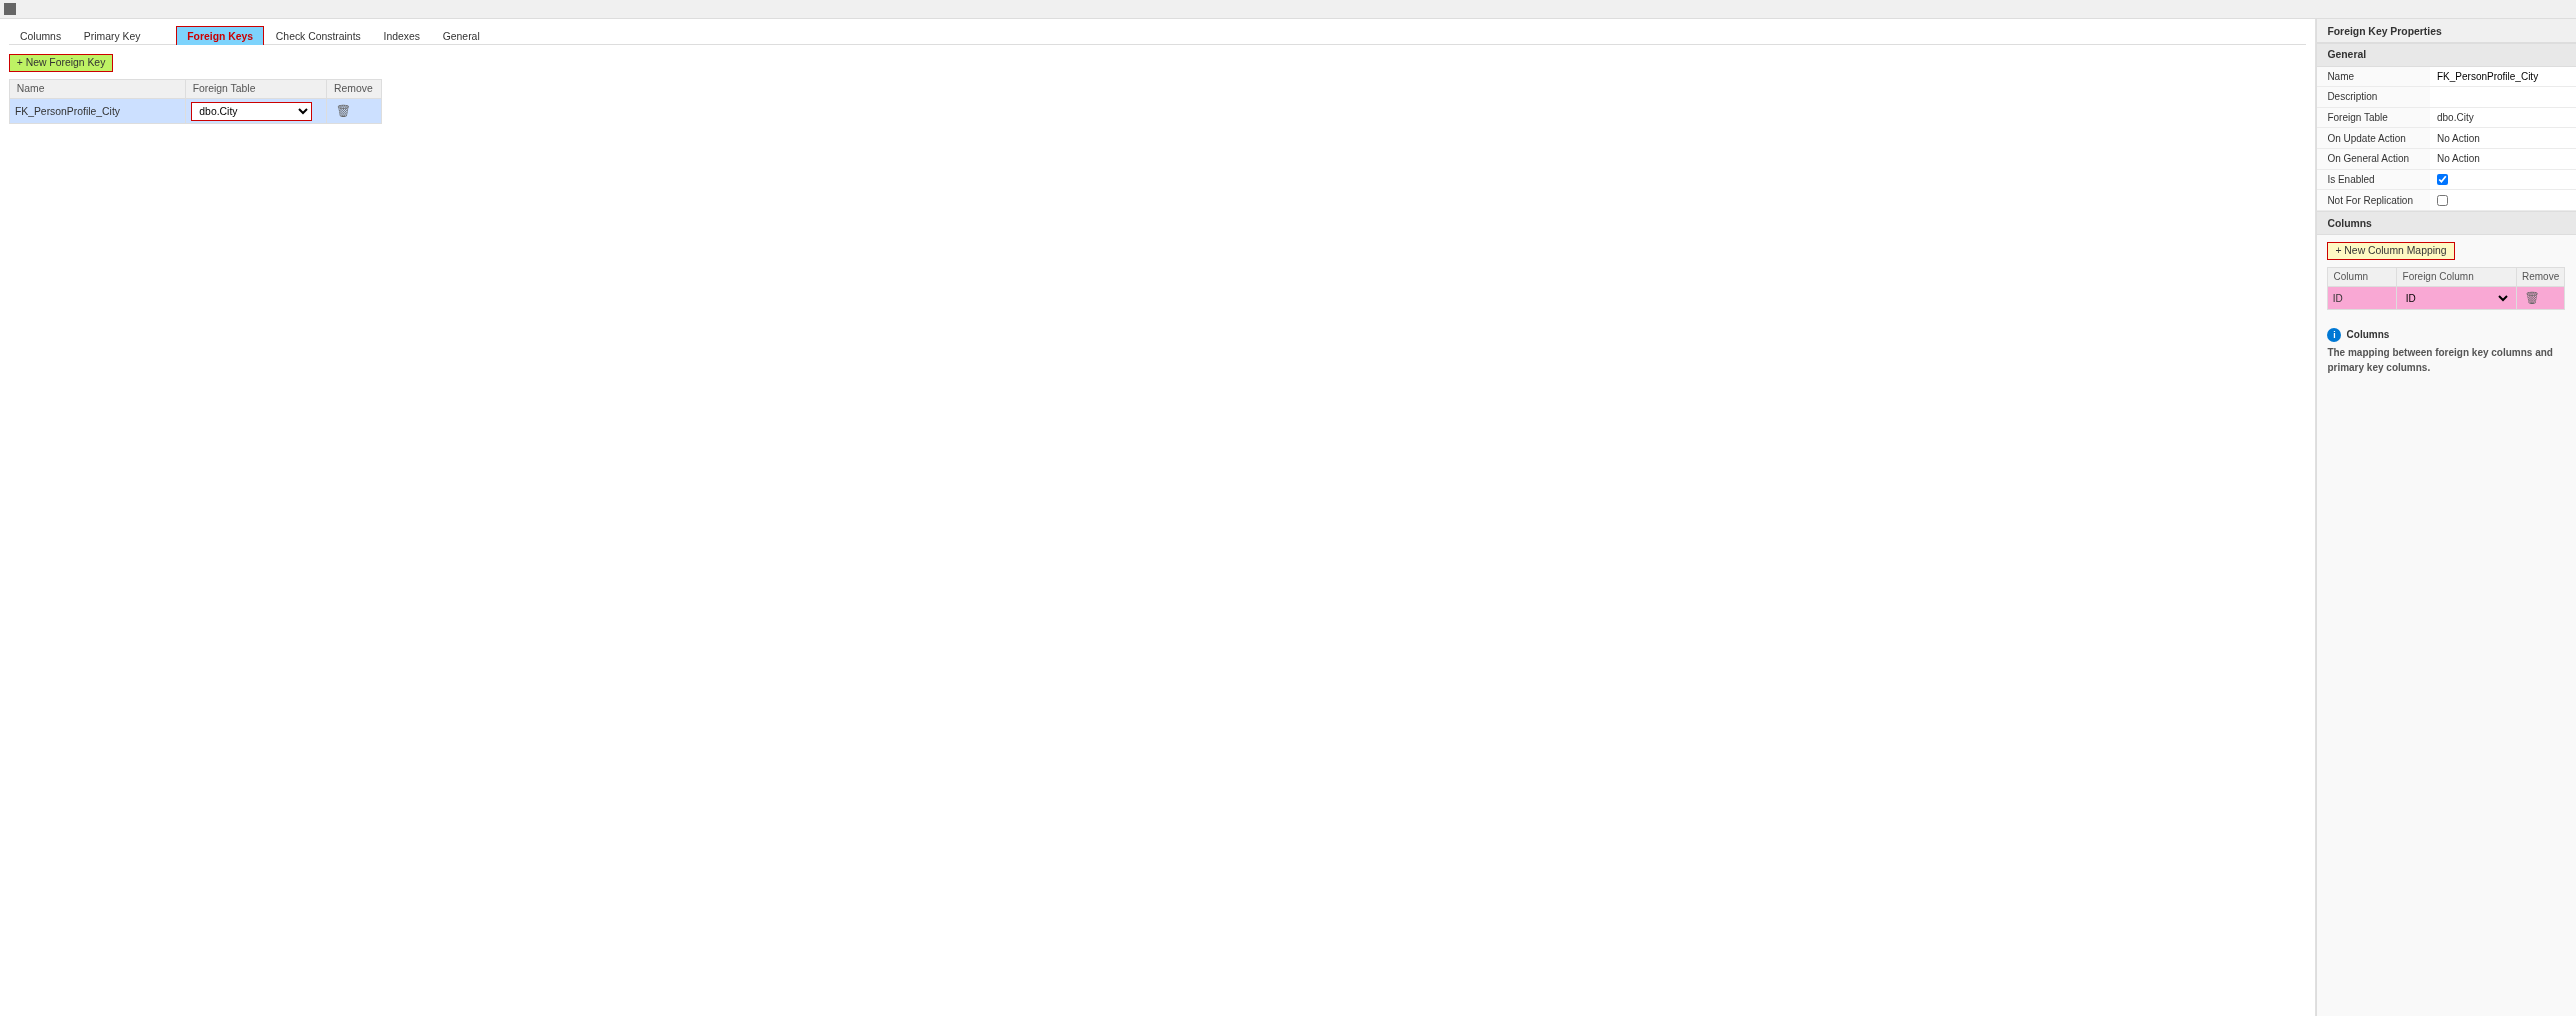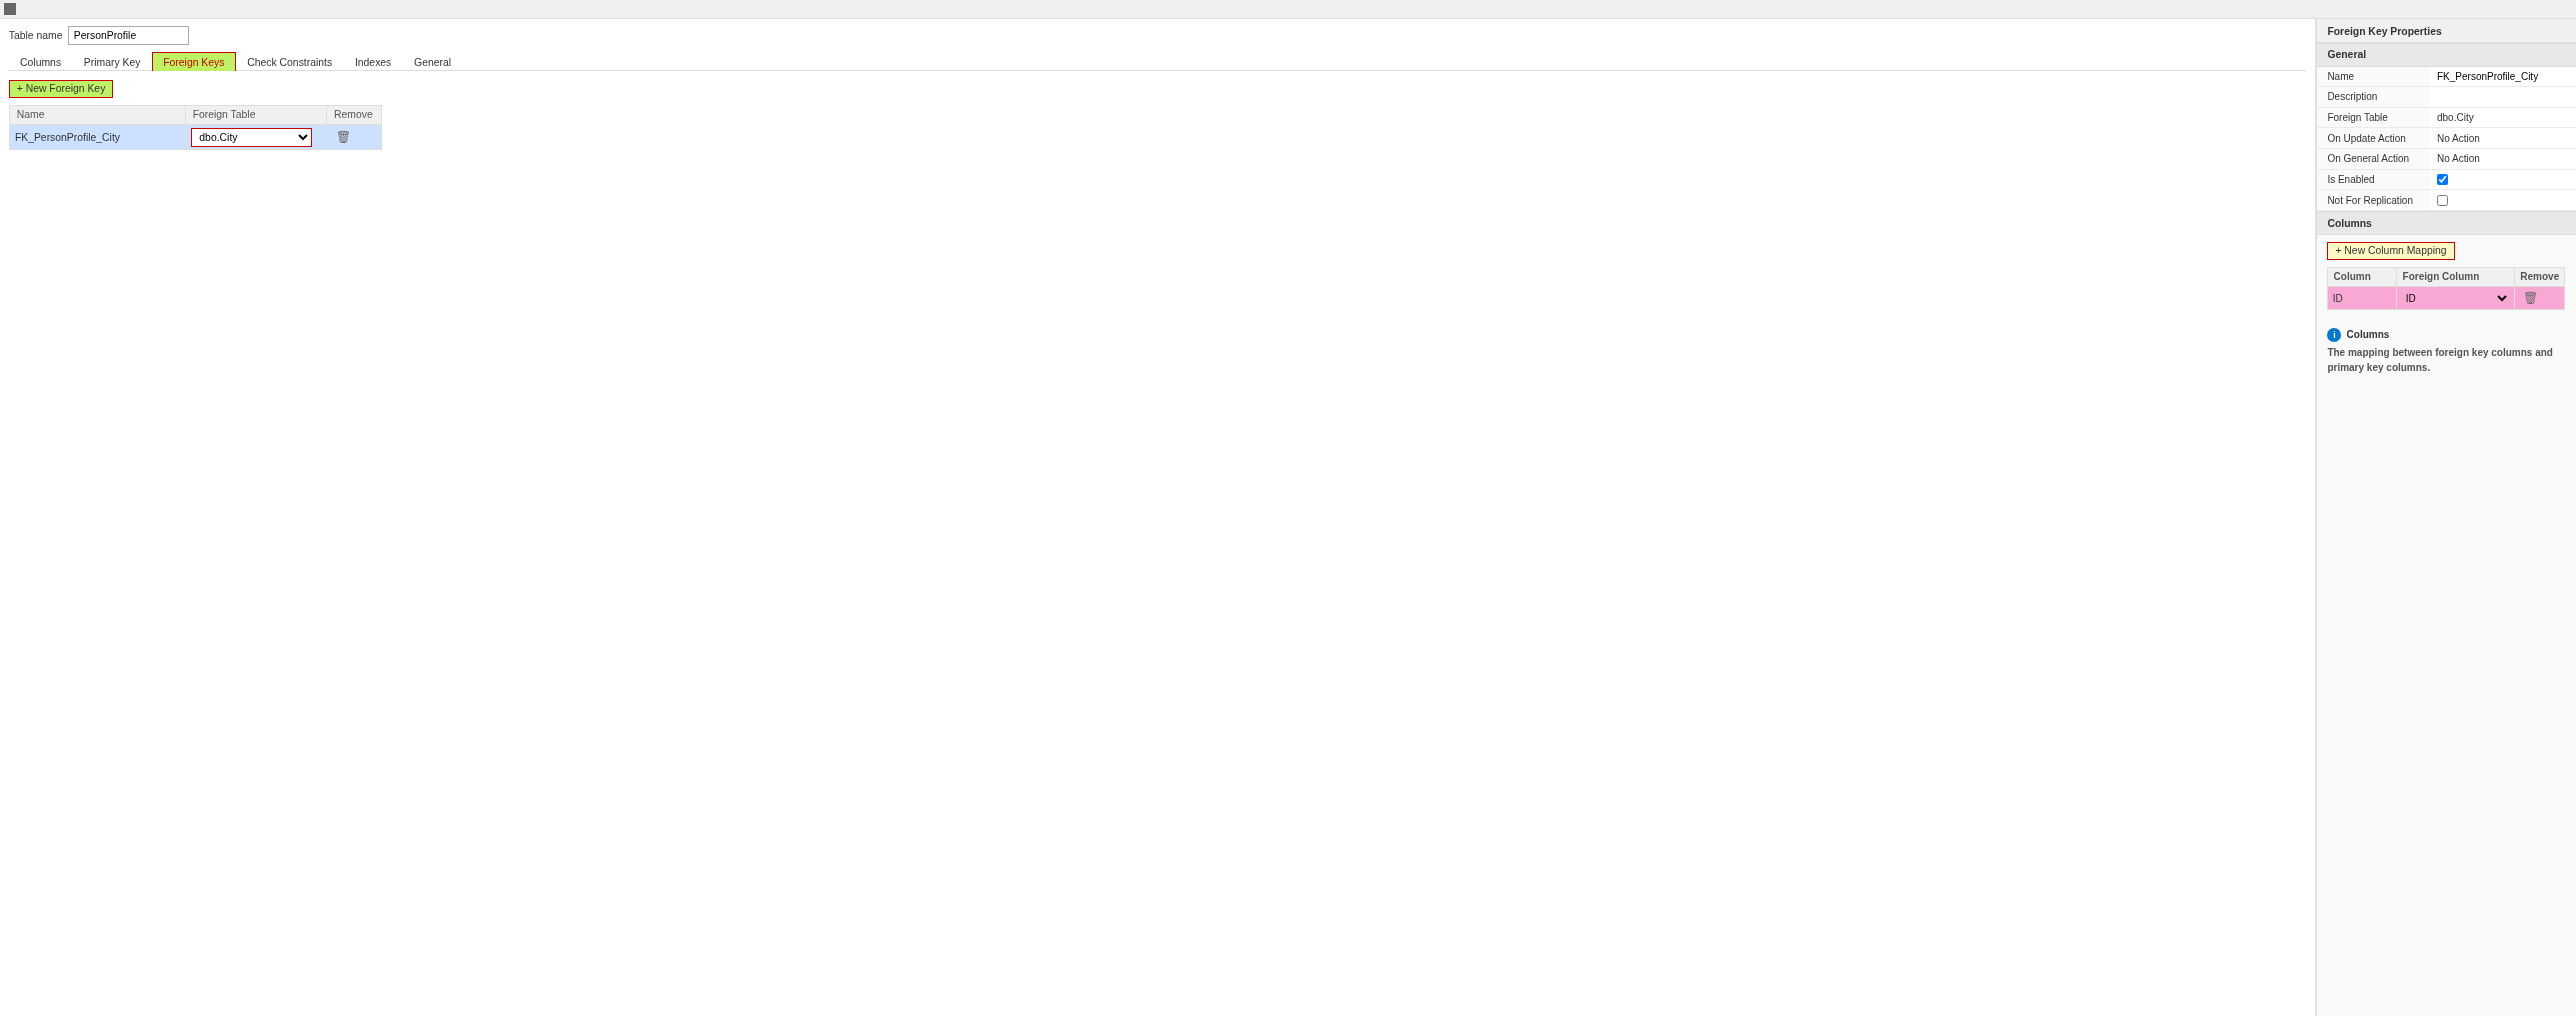--- a/index.html
+++ b/index.html
@@ -69,22 +69,23 @@
       cursor: pointer;
       color: #333;
       border: 0.9px solid transparent;
       border-bottom: none;
       margin-bottom: -0.9px;
     }
     .tab.active {
       border: 1.7px solid #cc0000;
       border-bottom: none;
       color: #cc0000;
-      font-weight: 400;
-      background: #bef264;
+      font-weight: 700;
+      background: #7dd3fc;
+      margin-left: 24px;
     }
     .new-fk-btn {
       display: inline-flex;
       align-items: center;
       gap: 3.5px;
       padding: 2.6px 7px;
       font-size: 10.4px;
       border: 0.9px solid #cc0000;
       background: #bef264;
       color: #333;
@@ -198,21 +199,21 @@
       width: calc(100% - 21px);
       margin: 0 10.4px;
       border-collapse: collapse;
       font-size: 10px;
     }
     .col-mapping-table th {
       text-align: left;
       padding: 3.5px 5.2px;
       border: 0.9px solid #ddd;
       background: #f0f0f0;
-      font-weight: bold;
+      font-weight: normal;
       color: #555;
     }
     .col-mapping-table td {
       padding: 2.6px 4.3px;
       border: 0.9px solid #ddd;
       background: #f9a8d4;
     }
     .col-mapping-table select {
       border: none;
       outline: none;
@@ -254,24 +255,20 @@
 <body>
 
 <div class="app-bar">
   <div class="app-icon"></div>
 </div>
 
 <div class="main-container">
 
   <div class="left-panel">
     
-    <div class="table-name-row">
-      <span class="table-name-label">Table name</span>
-      <input class="table-name-input" type="text" value="PersonProfile" style="">
-    </div>
 
     
     <div class="tabs">
       <div class="tab">Columns</div>
       <div class="tab">Primary Key</div>
       <div class="tab active">Foreign Keys</div>
       <div class="tab">Check Constraints</div>
       <div class="tab">Indexes</div>
       <div class="tab">General</div>
     </div>

